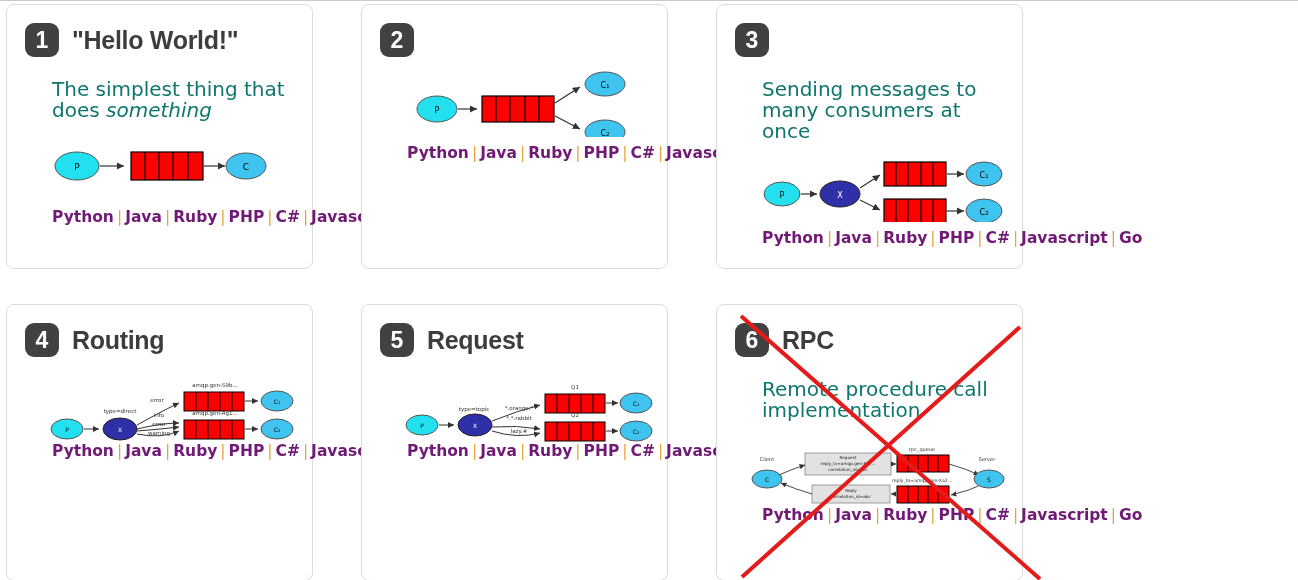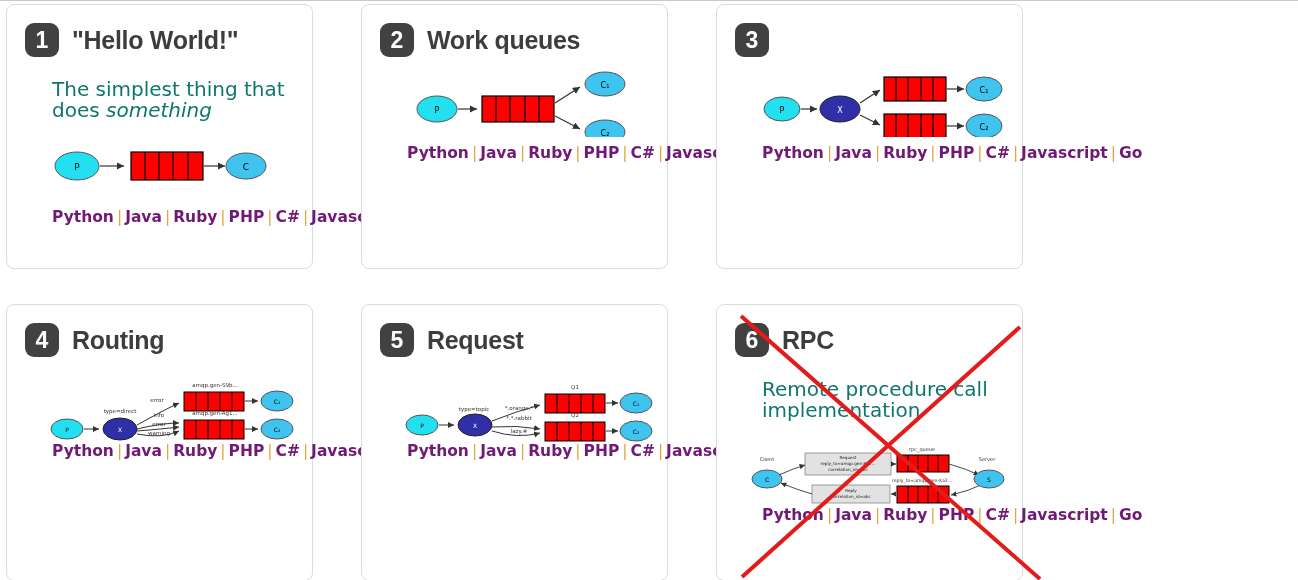--- a/index.html
+++ b/index.html
@@ -142,21 +142,20 @@
         </svg>
       </div>
       <div class="langs">
         <a>Python</a><span class="sep">|</span><a>Java</a><span class="sep">|</span><a>Ruby</a><span class="sep">|</span><a>PHP</a><span class="sep">|</span><a>C#</a><span class="sep">|</span><a>Javascript</a><span class="sep">|</span><a>Go</a>
       </div>
     </div>
 
     <div class="card c1">
       <div class="card-head">
         <div class="badge">2</div>
-        <div class="card-title">Work queues</div>
       </div>
       <div class="diagram">
         <svg width="300" height="70" viewBox="0 0 300 70">
           <ellipse cx="75" cy="42" rx="20" ry="13" fill="#22e0f0" stroke="#555" stroke-width="1"></ellipse>
           <text x="75" y="46" font-size="8" text-anchor="middle" fill="#000" font-family="DejaVu Sans, sans-serif">P</text>
           <line x1="96" y1="42" x2="115" y2="42" stroke="#333" stroke-width="1.2" marker-end="url(#ar)"></line>
           <g>
             <rect x="120" y="29" width="72" height="26" fill="#ff0000" stroke="#000" stroke-width="1.2"></rect>
             <line x1="134" y1="29" x2="134" y2="55" stroke="#000" stroke-width="1.2"></line>
             <line x1="148" y1="29" x2="148" y2="55" stroke="#000" stroke-width="1.2"></line>
@@ -173,20 +172,21 @@
       </div>
       <div class="langs">
         <a>Python</a><span class="sep">|</span><a>Java</a><span class="sep">|</span><a>Ruby</a><span class="sep">|</span><a>PHP</a><span class="sep">|</span><a>C#</a><span class="sep">|</span><a>Javascript</a><span class="sep">|</span><a>Go</a>
       </div>
     </div>
 
     <div class="card c2">
       <div class="card-head">
         <div class="badge">3</div>
       </div>
+      <div class="card-desc">Sending messages to many consumers at once</div>
       <div class="diagram">
         <svg width="300" height="70" viewBox="0 0 300 70">
           <ellipse cx="65" cy="42" rx="18" ry="12" fill="#22e0f0" stroke="#555" stroke-width="1"></ellipse>
           <text x="65" y="46" font-size="8" text-anchor="middle" fill="#000" font-family="DejaVu Sans, sans-serif">P</text>
           <line x1="84" y1="42" x2="100" y2="42" stroke="#333" stroke-width="1.2" marker-end="url(#ar)"></line>
           <ellipse cx="123" cy="42" rx="20" ry="13" fill="#2f2fa8" stroke="#222" stroke-width="1"></ellipse>
           <text x="123" y="46" font-size="8" text-anchor="middle" fill="#fff" font-family="DejaVu Sans, sans-serif">X</text>
           <line x1="143" y1="36" x2="163" y2="23" stroke="#333" stroke-width="1.2" marker-end="url(#ar)"></line>
           <line x1="143" y1="48" x2="163" y2="58" stroke="#333" stroke-width="1.2" marker-end="url(#ar)"></line>
           <g>

